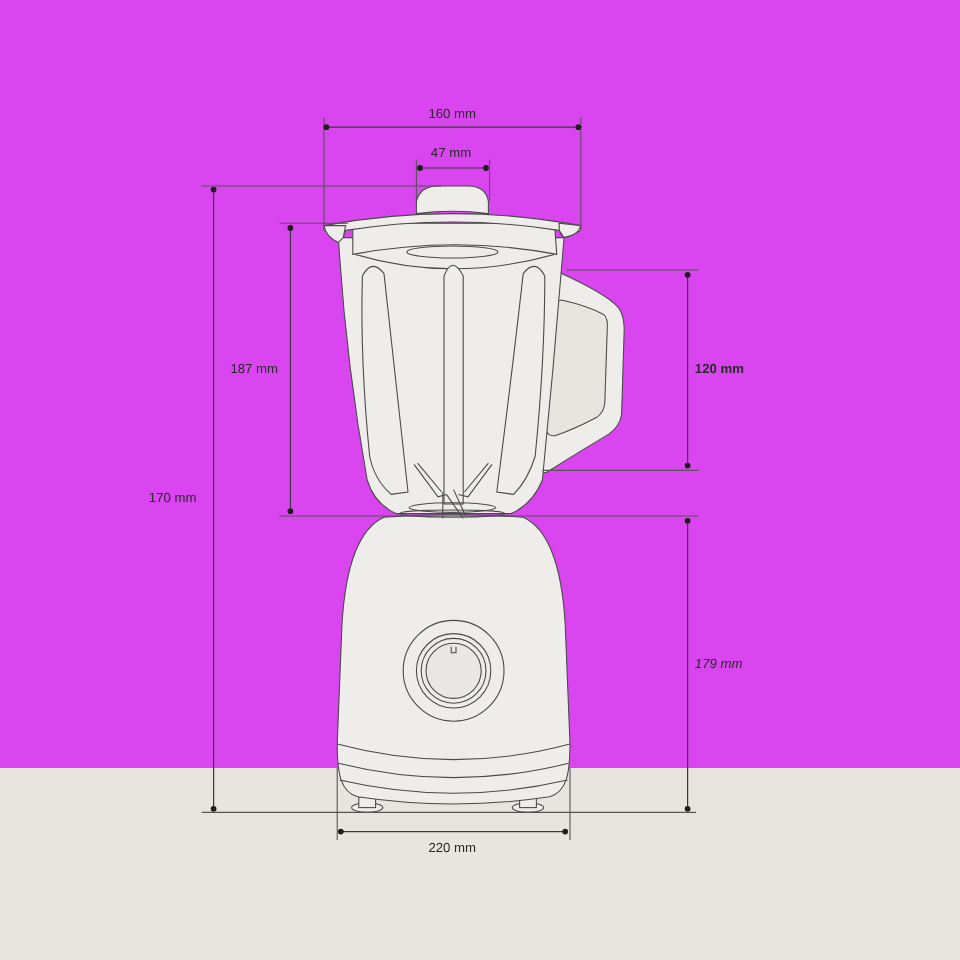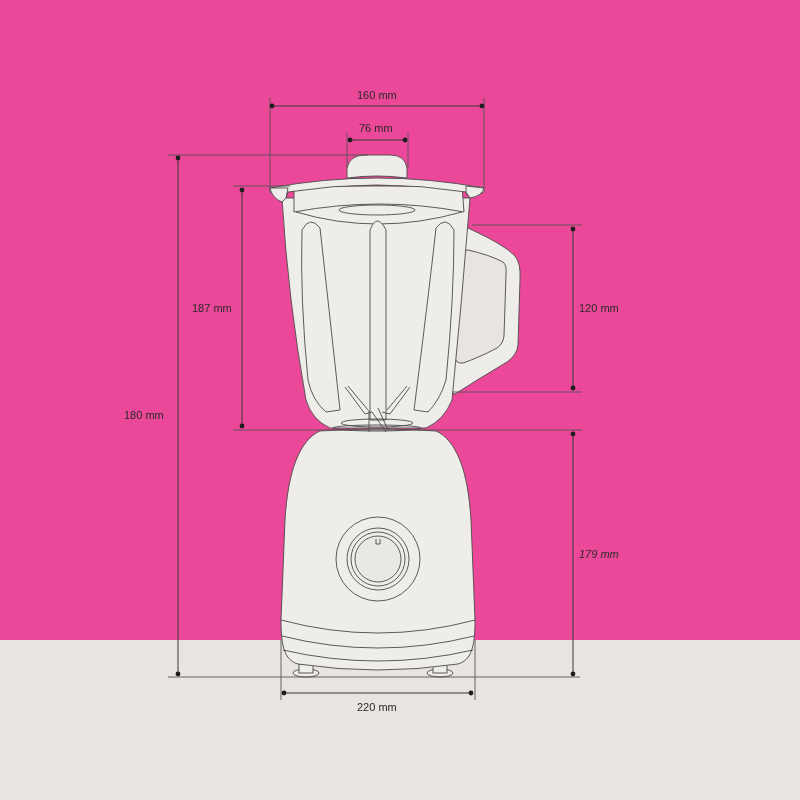--- a/index.html
+++ b/index.html
@@ -7,21 +7,21 @@
       padding: 0;
       width: 800px;
       height: 800px;
       background: #e8e5e0;
       overflow: hidden;
     }
     .canvas {
       position: relative;
       width: 800px;
       height: 640px;
-      background: #ec4899;
+      background: #d946ef;
     }
     svg {
       position: absolute;
       left: 0;
       top: 0;
     }
     .dim-label {
       position: absolute;
       font-family: "Liberation Sans", sans-serif;
       font-size: 11px;
@@ -190,19 +190,19 @@
     <g>
       <line class="ext-line" x1="281" y1="640" x2="281" y2="700"></line>
       <line class="ext-line" x1="475" y1="640" x2="475" y2="700"></line>
       <line class="dim-line" x1="284" y1="693" x2="471" y2="693"></line>
       <circle class="dot" cx="284" cy="693" r="2.4"></circle>
       <circle class="dot" cx="471" cy="693" r="2.4"></circle>
     </g>
   </svg>
 
   <span class="dim-label" style="left:357px; top:89px;">160 mm</span>
-  <span class="dim-label" style="left:359px; top:122px;">76 mm</span>
+  <span class="dim-label" style="left:359px; top:122px;">47 mm</span>
   <span class="dim-label" style="left:192px; top:302px;">187 mm</span>
-  <span class="dim-label" style="left:124px; top:409px;">180 mm</span>
-  <span class="dim-label" style="left:579px; top:302px;">120 mm</span>
+  <span class="dim-label" style="left:124px; top:409px;">170 mm</span>
+  <span class="dim-label" style="left:579px; top:302px;font-weight:bold;">120 mm</span>
   <span class="dim-label" style="left:579px; top:548px;font-style:italic;">179 mm</span>
   <span class="dim-label" style="left:357px; top:701px;">220 mm</span>
 </div>
 
 </body></html>

